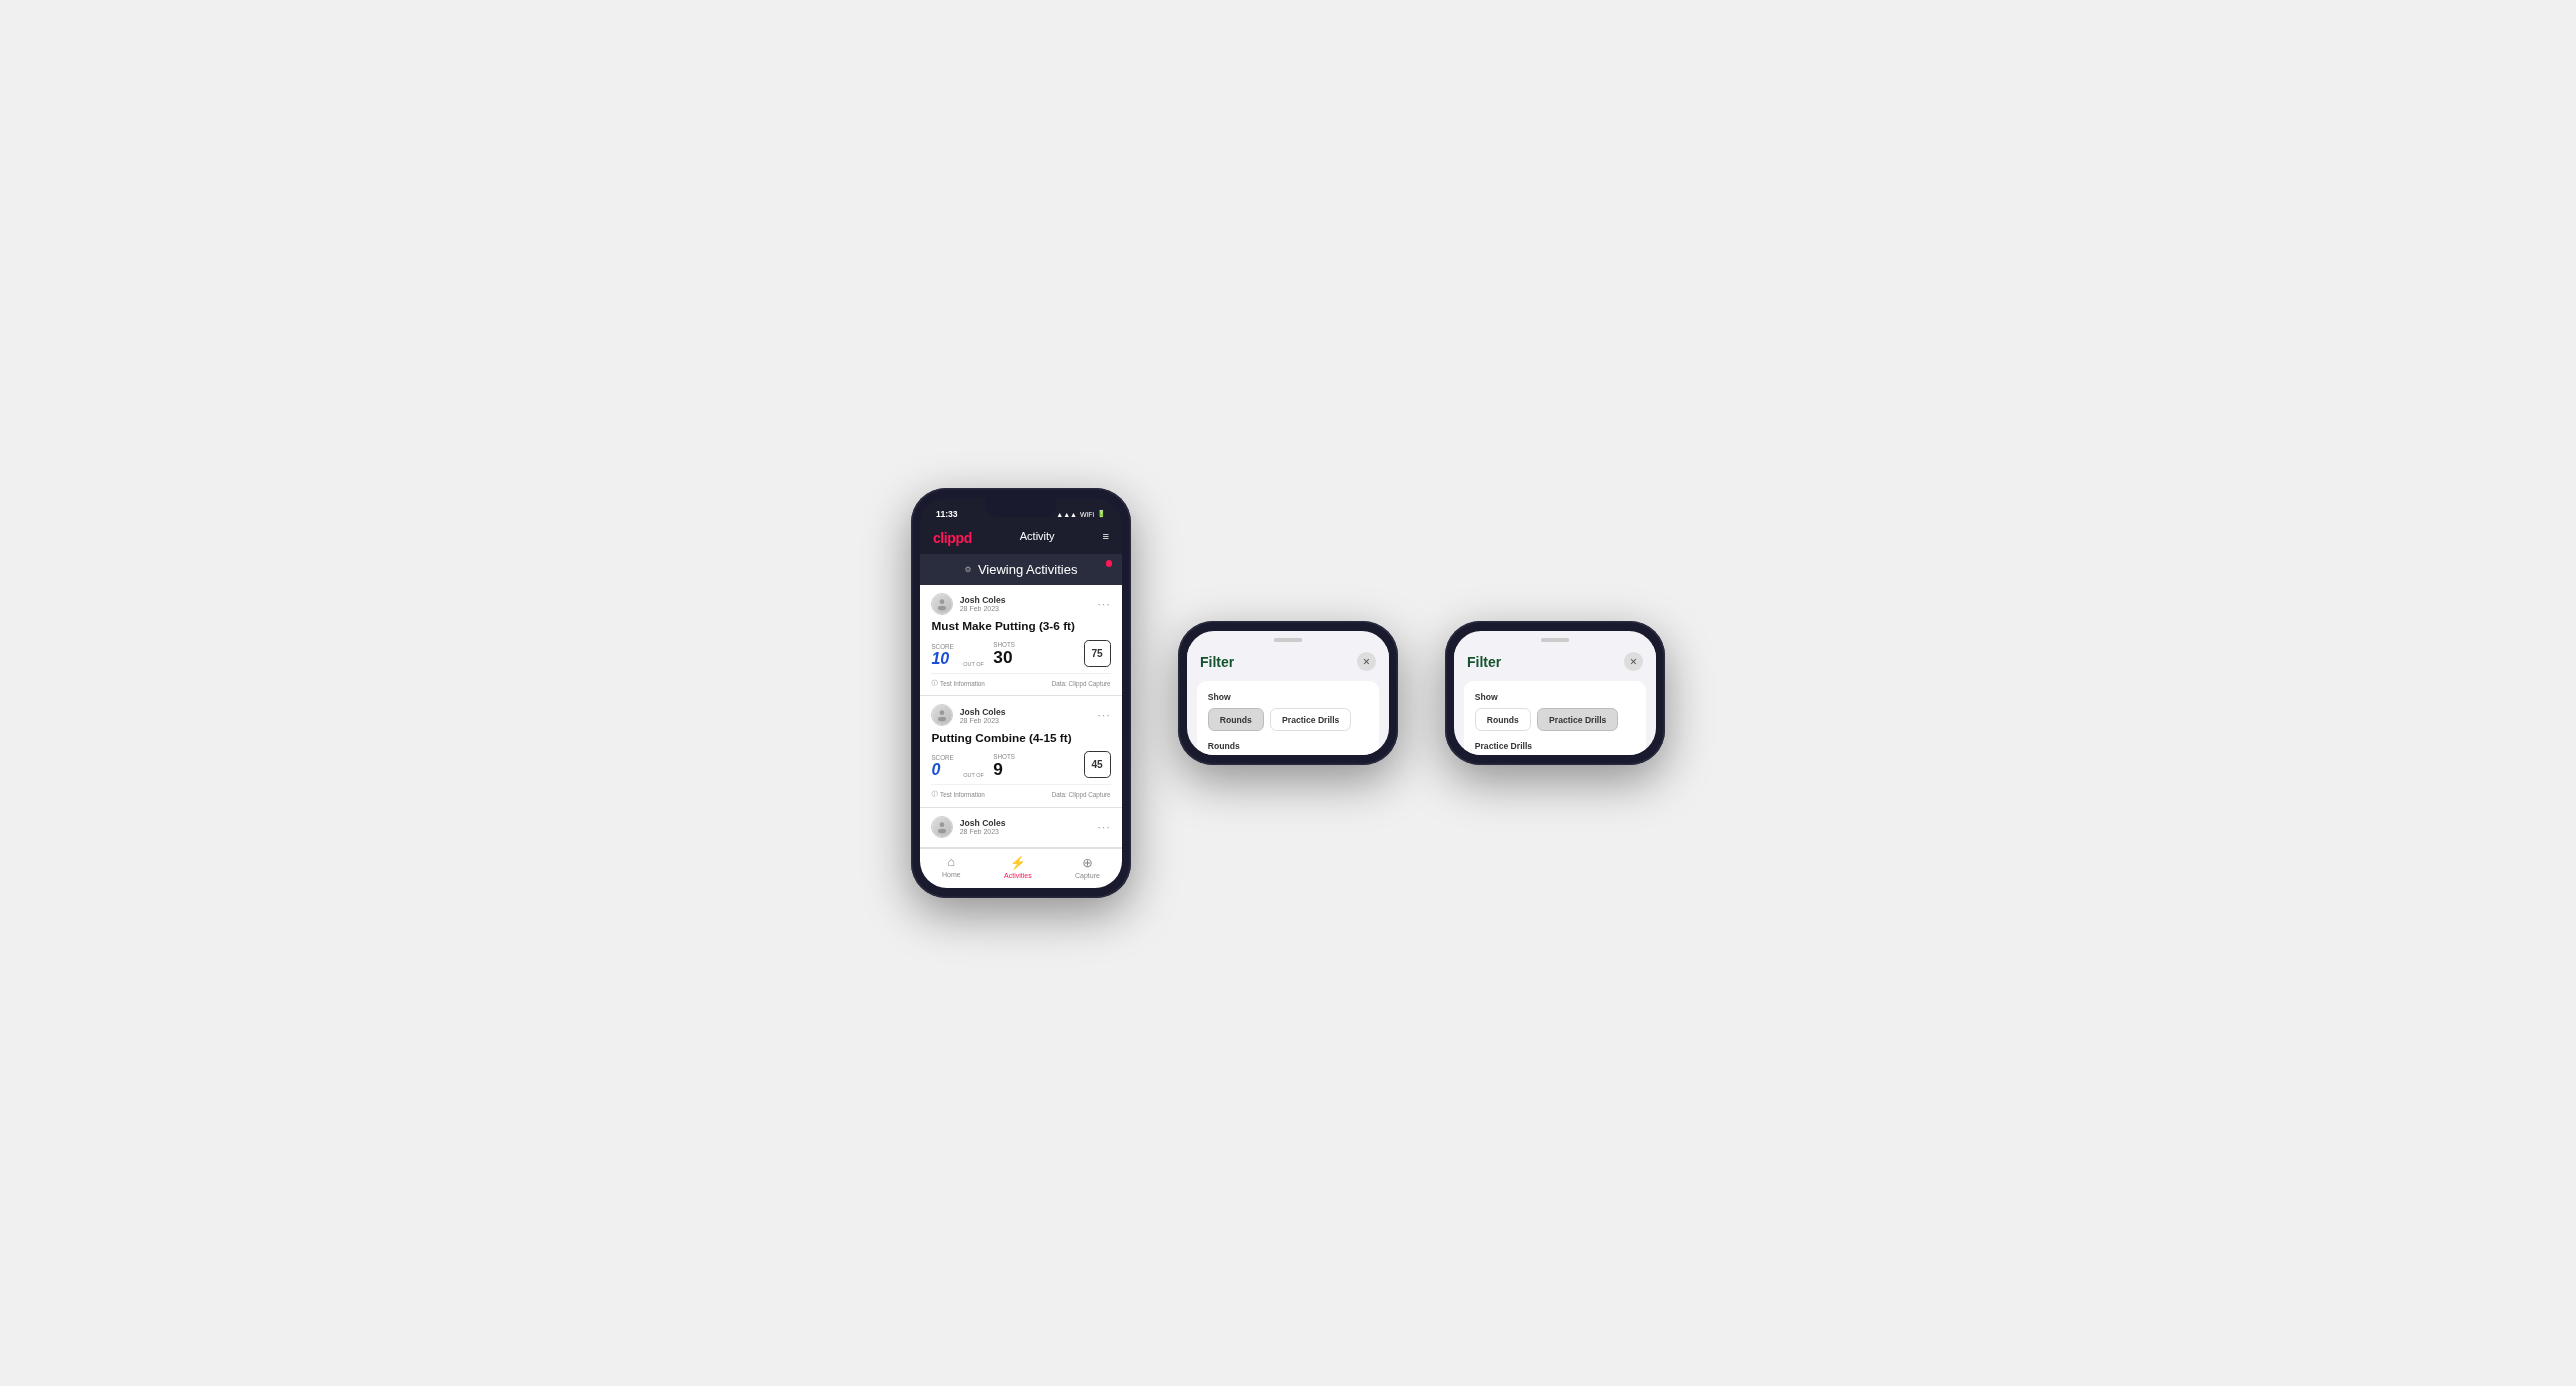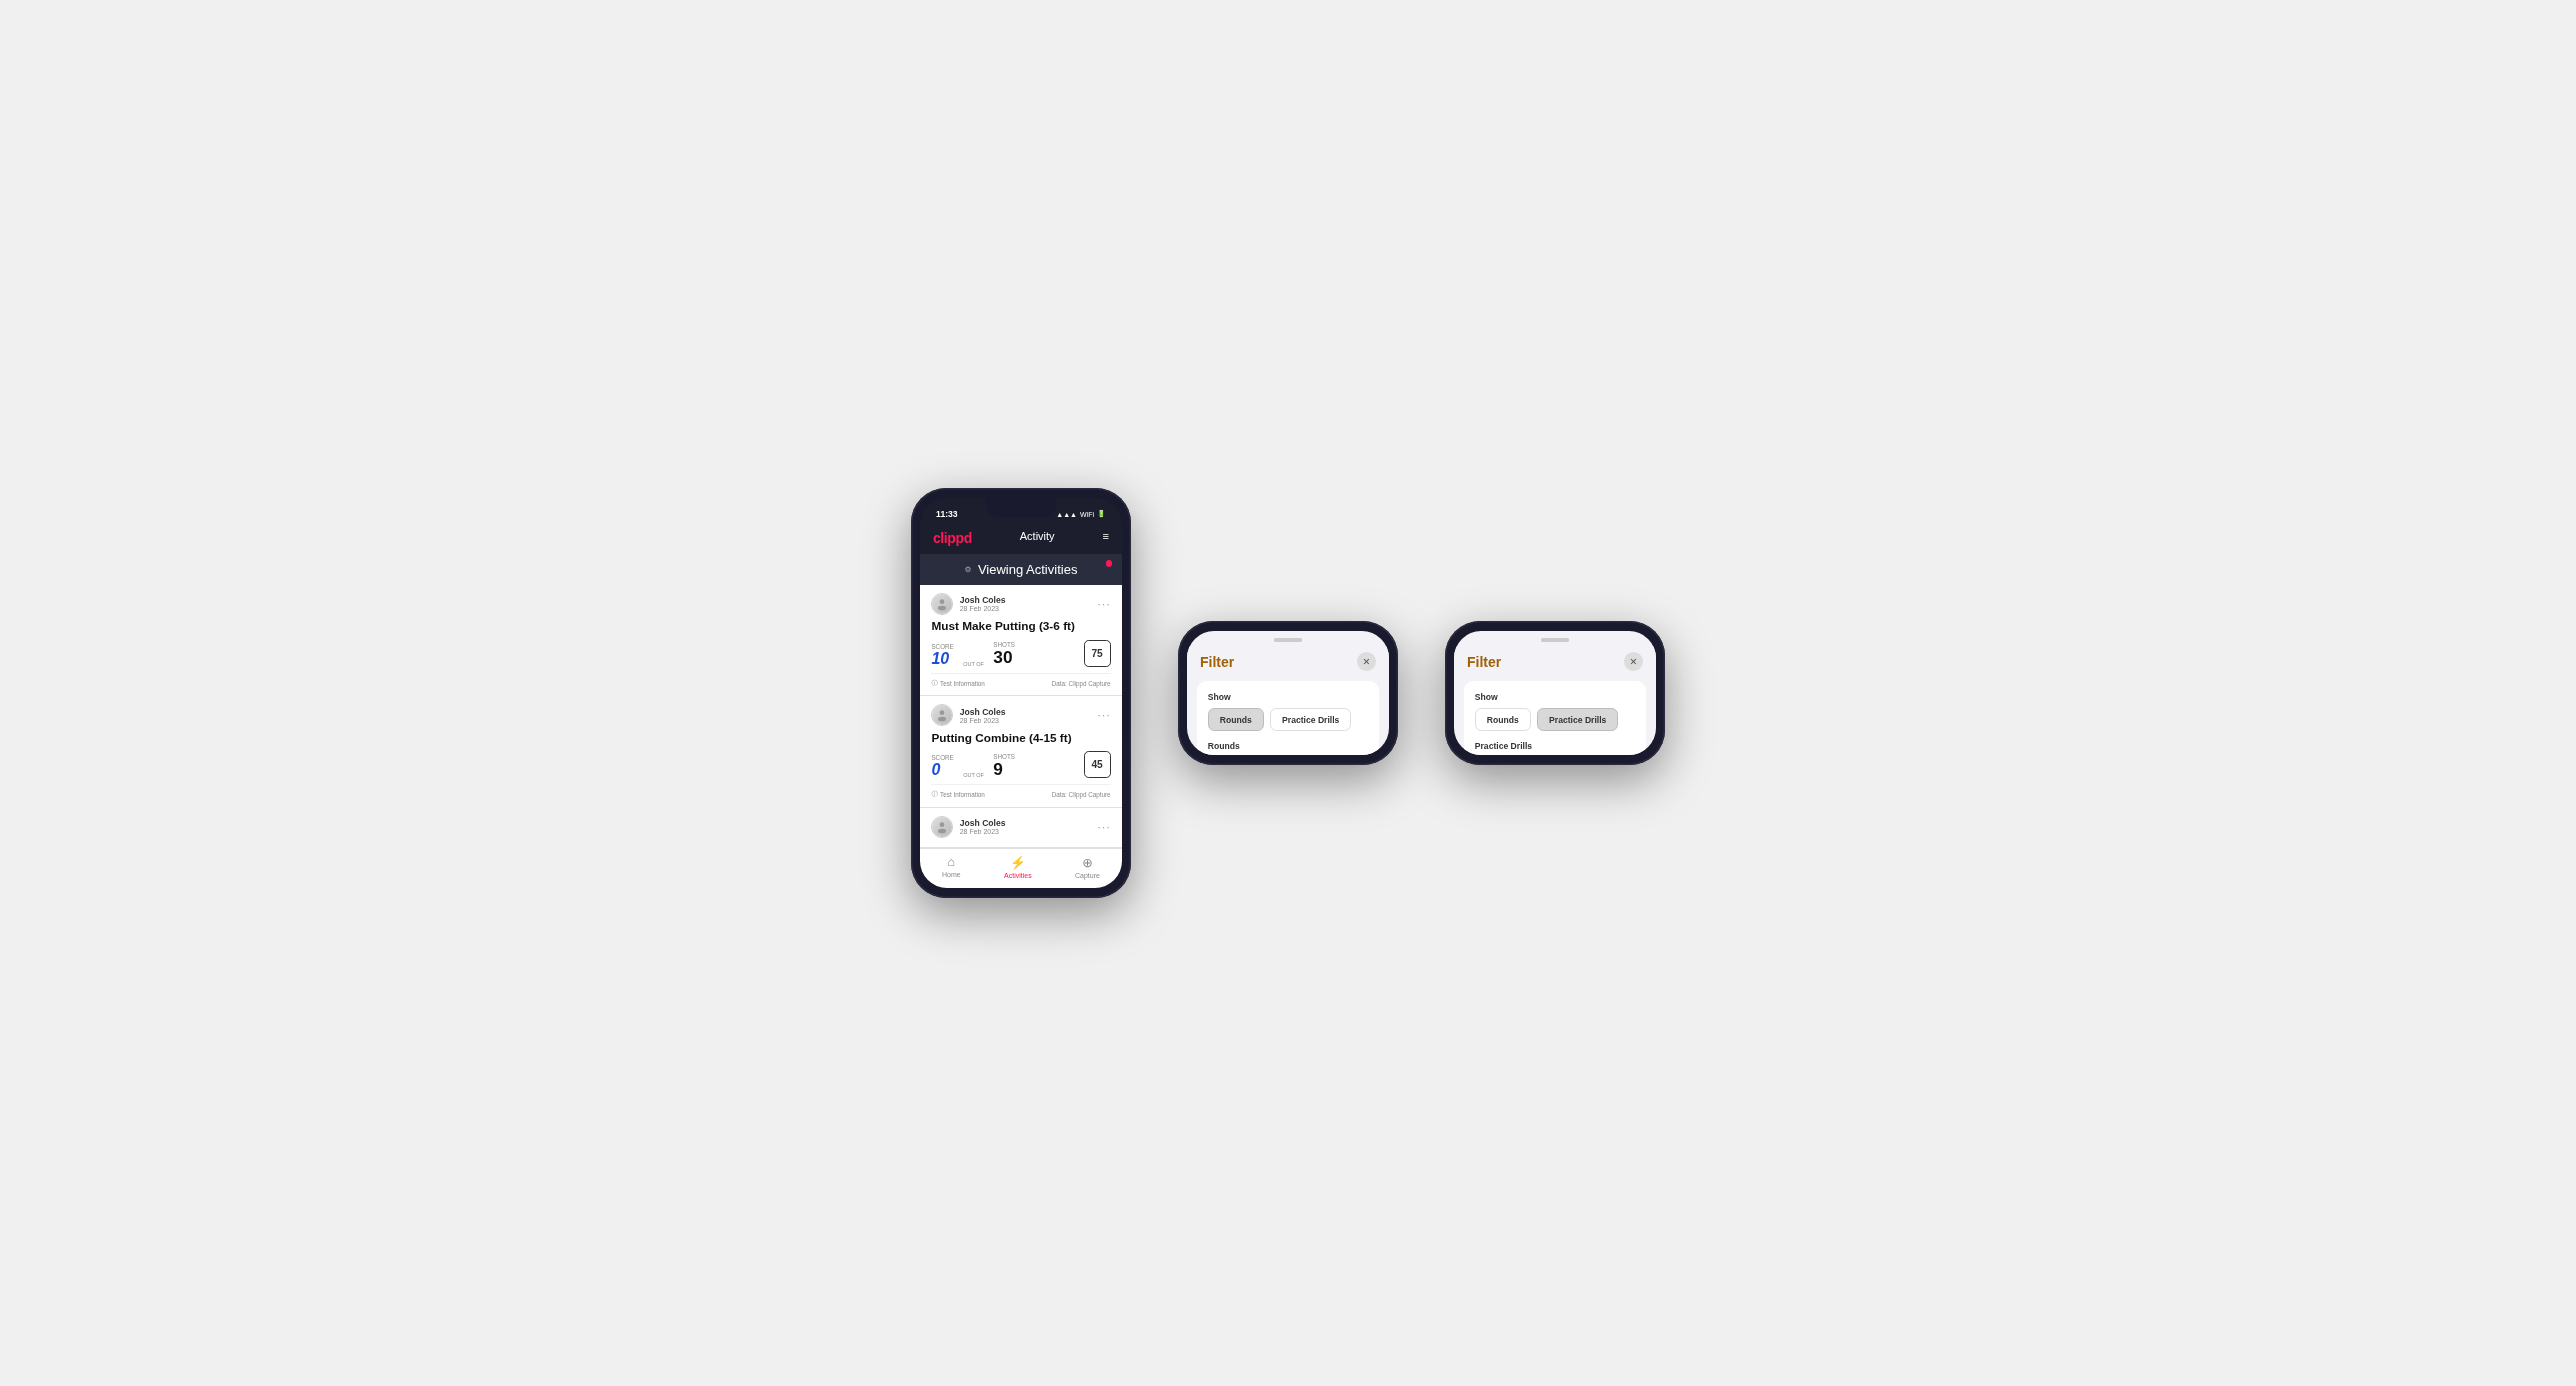--- a/index.html
+++ b/index.html
@@ -323,21 +323,21 @@
     .modal-header {
       display: flex;
       justify-content: space-between;
       align-items: center;
       padding: 6.3px 12.6px 9.4px;
       background: #f2f2f7;
     }
     .modal-title {
       font-size: 14px;
       font-weight: 700;
-      color: #a16207;
+      color: #14532d;
     }
     .close-btn {
       width: 19px;
       height: 19px;
       background: #ddd;
       border-radius: 50%;
       display: flex;
       align-items: center;
       justify-content: center;
       font-size: 9.4px;

